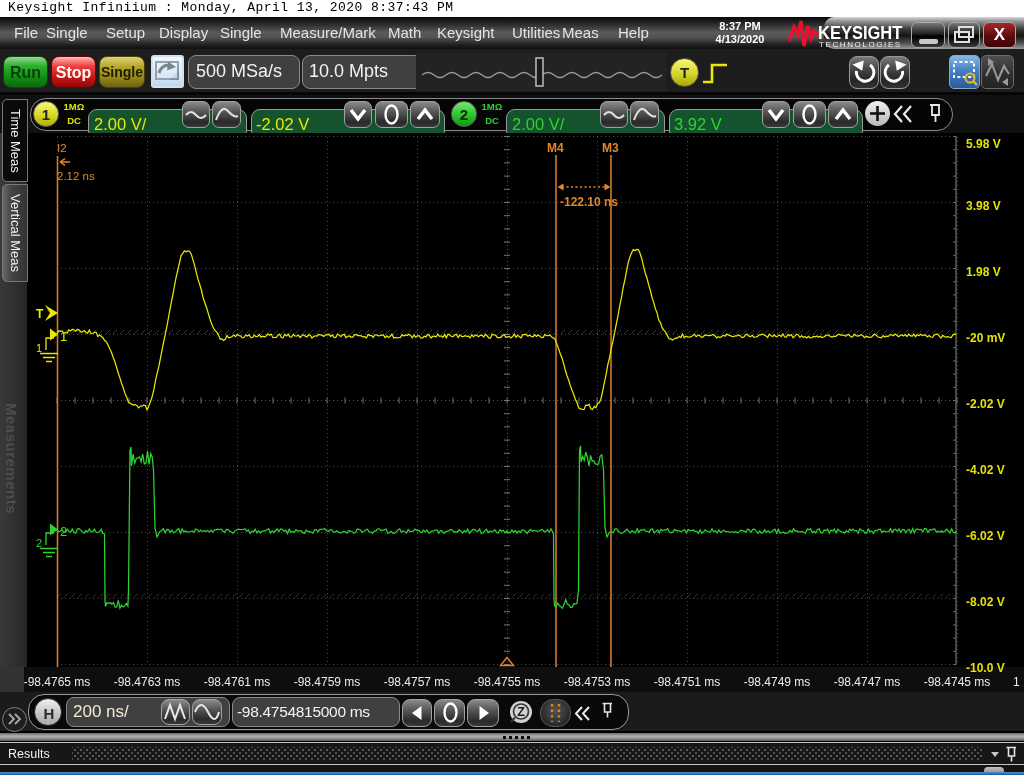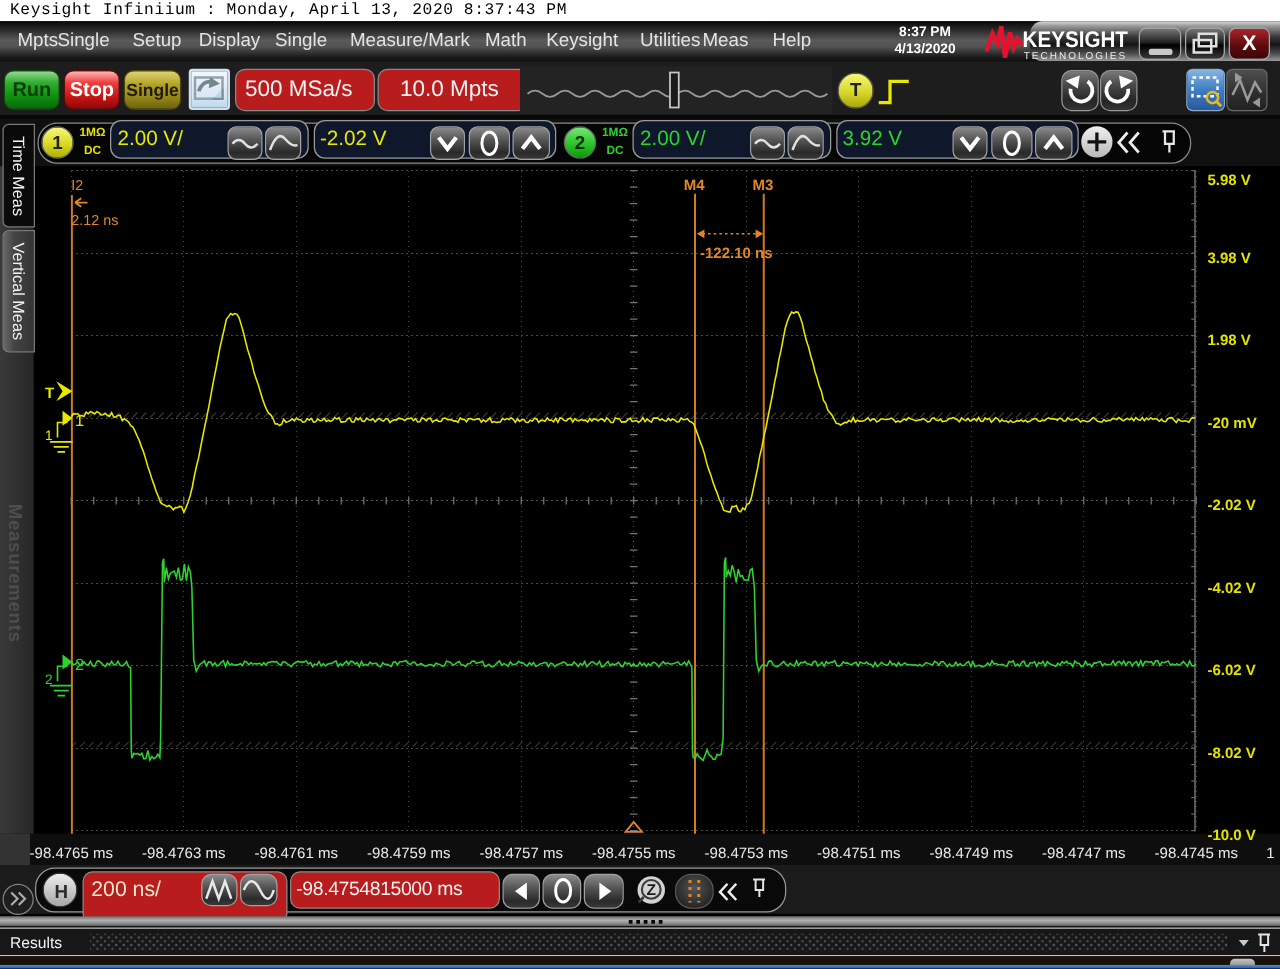--- a/index.html
+++ b/index.html
@@ -22,23 +22,23 @@
  color:#fff;font-weight:bold;font-size:17px;text-align:center;line-height:24px;}
 #toolbar{left:0;top:49px;width:1024px;height:46px;background:#1d1d1d;border-bottom:3px solid #070707;}
 .tbtn{position:absolute;border-radius:8px;font-weight:bold;text-align:center;}
 #run{left:3px;top:7px;width:45px;height:32px;line-height:31px;font-size:16px;color:#073f07;
  background:linear-gradient(180deg,#98d898 0%,#2fae2f 30%,#119111 65%,#0b680b 100%);border:1px solid #0a4a0a;}
 #stop{left:51px;top:7px;width:45px;height:32px;line-height:31px;font-size:16px;color:#fff;
  background:linear-gradient(180deg,#ffb8b8 0%,#ee4040 30%,#cd1616 65%,#8d0808 100%);border:1px solid #5a0a0a;}
 #single{left:99px;top:7px;width:46px;height:32px;line-height:31px;font-size:14px;color:#201c00;
  background:linear-gradient(180deg,#ded276 0%,#b3a425 35%,#958618 70%,#6d6110 100%);border:1px solid #4a4208;}
 #copybtn{left:151px;top:6px;width:33px;height:33px;background:linear-gradient(180deg,#f2f7fb,#d7e7f4 70%,#bcd8ee);border:2px solid #cfe0ee;border-radius:3px;}
-.disp{position:absolute;background:#b91c1c;border:1.5px solid #8a8a8a;border-radius:8px;color:#f2f2f2;font-size:18px;}
+.disp{position:absolute;background:#404040;border:1.5px solid #8a8a8a;border-radius:8px;color:#f2f2f2;font-size:18px;}
 #dsamp{left:188px;top:6px;width:112px;height:34px;line-height:31px;padding-left:7px;}
-#dmem{left:302px;top:6px;width:121px;height:34px;line-height:31px;padding-left:17px;}
+#dmem{left:302px;top:6px;width:121px;height:34px;line-height:31px;padding-left:6px;}
 #wavearea{left:416px;top:4px;width:250px;height:38px;background:#232323;}
 #tcircle{left:670px;top:9px;width:29px;height:29px;border-radius:50%;
  background:linear-gradient(180deg,#f8f870,#d6d62e 55%,#a8a805);border:1px solid #555;
  text-align:center;line-height:28px;font-weight:bold;font-size:15px;color:#222;}
 #dtrig{left:729px;top:6px;width:118px;height:34px;line-height:31px;padding-left:8px;color:#e6e600;}
 .gbtn{position:absolute;border-radius:8px;border:1px solid #989898;
  background:linear-gradient(180deg,#7a7a7a 0%,#4a4a4a 35%,#262626 75%,#333 100%);}
 #undo{left:849px;top:7px;width:30px;height:33px;}
 #redo{left:880px;top:7px;width:30px;height:33px;}
 #bluebtn{left:949px;top:6px;width:31px;height:34px;border-radius:5px;border:1px solid #8aa8c8;
@@ -46,60 +46,60 @@
 #graybtn{left:981px;top:6px;width:33px;height:34px;border-radius:5px;border:1px solid #6a6a6a;
  background:linear-gradient(180deg,#4e4e4e 0%,#2e2e2e 60%,#222 100%);}
 #chanbar{left:0;top:95px;width:1024px;height:38px;background:#101010;}
 #chancont{left:30px;top:98px;width:923px;height:33px;border:1.5px solid #8a8a8a;border-radius:16px;background:#050505;}
 .chc{position:absolute;width:26px;height:26px;border-radius:50%;text-align:center;line-height:25px;font-weight:bold;font-size:15px;}
 #ch1c{left:33px;top:101px;background:linear-gradient(180deg,#f8f878,#d8d826 55%,#b0b004);border:1px solid #666;color:#222;}
 #ch2c{left:451px;top:101px;background:linear-gradient(180deg,#74e874,#2cc42c 55%,#0c9a0c);border:1px solid #666;color:#042e04;}
 .meg{position:absolute;top:100px;width:24px;text-align:center;font-size:9.5px;font-weight:bold;line-height:14px;}
 #meg1{left:62px;color:#e2e200;}
 #meg2{left:480px;color:#2ed42e;}
-.vbox{position:absolute;top:96px;height:31px;background:#0f172a;border:1.5px solid #999;border-radius:9px;font-size:16.5px;line-height:28px;}
+.vbox{position:absolute;top:109px;height:31px;background:#14532d;border:1.5px solid #999;border-radius:9px;font-size:16.5px;line-height:28px;}
 #vbox1{left:88px;width:159px;color:#e8e800;padding-left:5px;}
 #obox1{left:251px;width:194px;color:#e8e800;padding-left:4px;}
 #vbox2{left:506px;width:159px;color:#2ed42e;padding-left:5px;}
 #obox2{left:669px;width:194px;color:#2ed42e;padding-left:4px;}
 .sbtn{position:absolute;top:101px;height:27px;border-radius:7px;border:1px solid #a2a2a2;
  background:linear-gradient(180deg,#8a8a8a 0%,#555 40%,#2a2a2a 80%,#383838 100%);}
 #plus{left:865px;top:101px;width:25px;height:25px;border-radius:50%;
  background:linear-gradient(180deg,#efefef,#b9b9b9);}
 #sidebar{left:0;top:133px;width:27px;height:534px;background:linear-gradient(90deg,#3a3a3a,#262626);}
 .vtab{position:absolute;left:2px;width:26px;border:1px solid #787878;border-radius:5px 0 0 5px;
  color:#f2f2f2;font-size:13px;display:flex;align-items:center;justify-content:center;}
 #tab1{top:99px;height:83px;background:#0a0a0a;}
 #tab2{top:184px;height:98px;background:linear-gradient(90deg,#686868,#444 35%,#333);}
 .vtxt{writing-mode:vertical-rl;white-space:nowrap;}
 #meastxt{left:3px;top:403px;width:23px;color:#4d4d4d;font-size:15px;font-weight:bold;letter-spacing:.5px;}
 #btoolbar{left:0;top:692px;width:1024px;height:39px;background:#1b1b1b;}
 #btcont{left:28px;top:694px;width:601px;height:36px;border:1.5px solid #989898;border-radius:16px;background:#090909;}
 #more{left:2px;top:707px;width:25px;height:25px;border:1.5px solid #808080;border-radius:50%;background:#1e1e1e;padding:3px 0 0 3px;}
 #hcirc{left:34px;top:698px;width:28px;height:28px;border-radius:50%;border:1px solid #333;
  background:linear-gradient(180deg,#efefef,#c2c2c2 60%,#a8a8a8);}
-#dhor{left:66px;top:697px;width:164px;height:42px;line-height:27px;padding-left:6px;font-size:17px;color:#efe9d2;}
+#dhor{left:66px;top:697px;width:164px;height:30px;line-height:27px;padding-left:6px;font-size:17px;color:#efe9d2;}
 #dpos{left:232px;top:697px;width:168px;height:30px;line-height:27px;padding-left:4px;font-size:15.5px;letter-spacing:-0.3px;}
 .bbtn{position:absolute;border-radius:8px;border:1px solid #a2a2a2;
  background:linear-gradient(180deg,#8a8a8a 0%,#555 40%,#2a2a2a 80%,#383838 100%);}
 #zcirc{left:508px;top:700px;width:26px;height:26px;}
 #dotsbtn{left:540px;top:699px;width:31px;height:28px;border-radius:13px;border:1px solid #5a5a5a;
  background:radial-gradient(circle at 50% 40%,#555,#222 80%);}
 #splitter{left:0;top:733px;width:1024px;height:8px;background:linear-gradient(180deg,#6a6a6a,#b2b2b2 40%,#888 75%,#555);}
 #results{left:0;top:742px;width:1024px;height:23px;background:#171717;border-top:1.5px solid #c4c4c4;border-bottom:1.5px solid #c4c4c4;color:#f2f2f2;font-size:12.5px;}
 #rtexture{left:72px;top:747px;width:910px;height:14px;
  background-image:radial-gradient(circle,#5a5a5a .9px,transparent 1.25px),radial-gradient(circle,#4e4e4e .9px,transparent 1.25px);background-size:6px 6px,6px 6px;background-position:0 0,3px 3px;}
 #bstrip{left:0;top:765px;width:1024px;height:10px;background:#1c120d;}
 #bluebar{left:0;top:772px;width:1024px;height:3px;background:linear-gradient(180deg,#4a90dc,#2a6cb8 70%,#1c4f8e);}
 #blob{left:984px;top:767px;width:20px;height:7px;border-radius:4px 4px 0 0;background:linear-gradient(180deg,#c4c4c4,#8a8a8a);}
 </style></head>
 <body>
 <div id="titlebar" class="abs">Keysight Infiniium : Monday, April 13, 2020 8:37:43 PM</div>
 <div id="menubar" class="abs">
-    <span class="mi" style="left:14px">Mpts</span>
+    <span class="mi" style="left:14px">File</span>
     <span class="mi" style="left:46px">Single</span>
     <span class="mi" style="left:106px">Setup</span>
     <span class="mi" style="left:159px">Display</span>
     <span class="mi" style="left:220px">Single</span>
     <span class="mi" style="left:280px">Measure/Mark</span>
     <span class="mi" style="left:388px">Math</span>
     <span class="mi" style="left:437px">Keysight</span>
     <span class="mi" style="left:512px">Utilities</span>
     <span class="mi" style="left:562px">Meas</span>
     <span class="mi" style="left:618px">Help</span>

